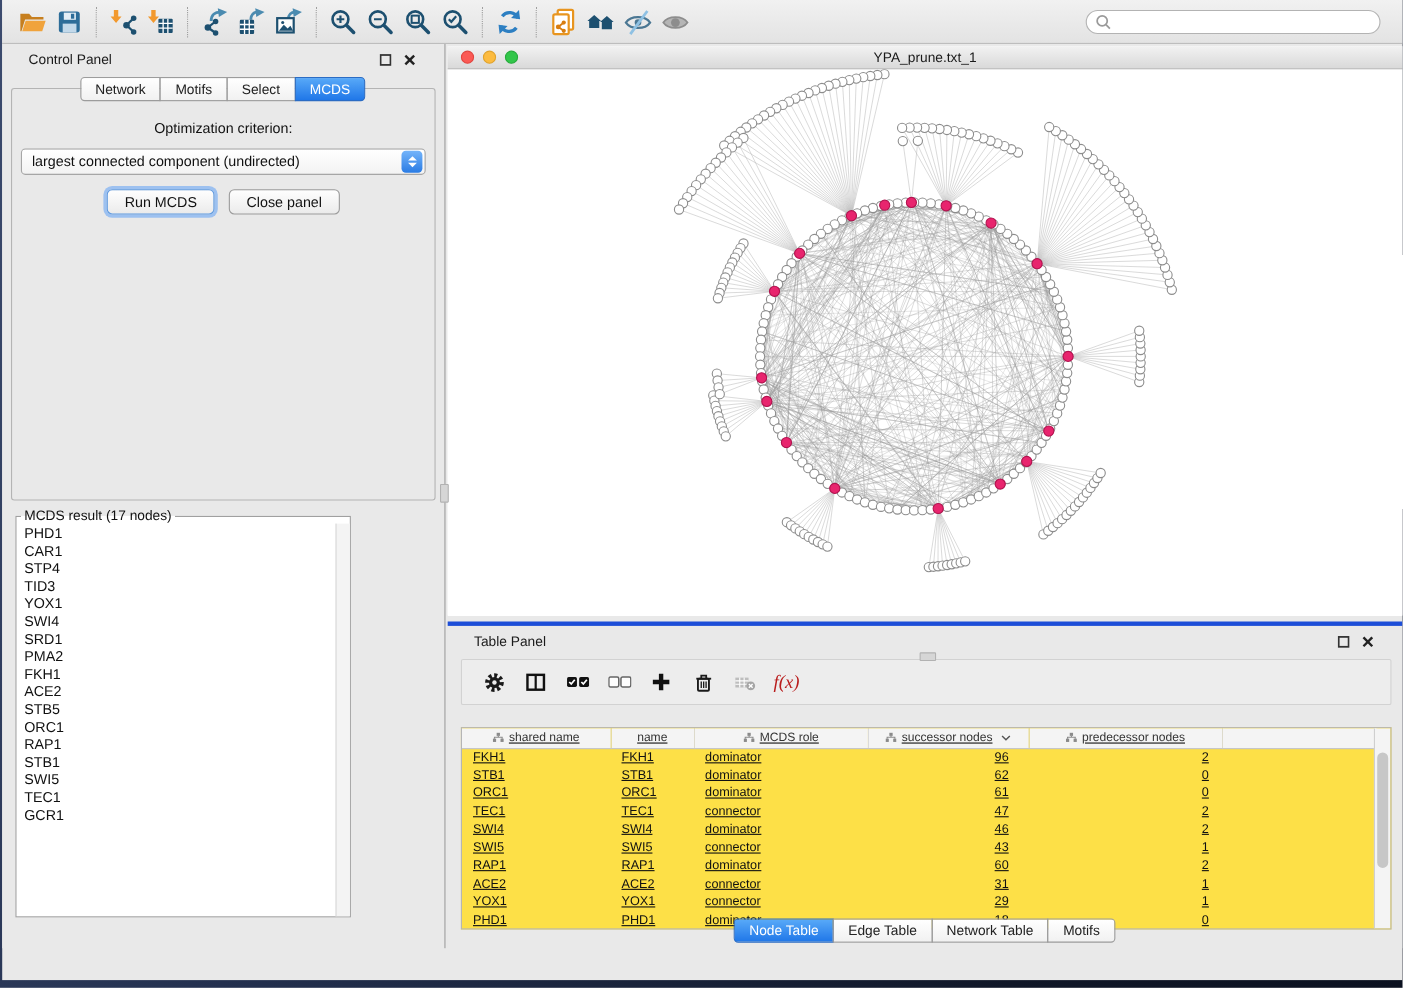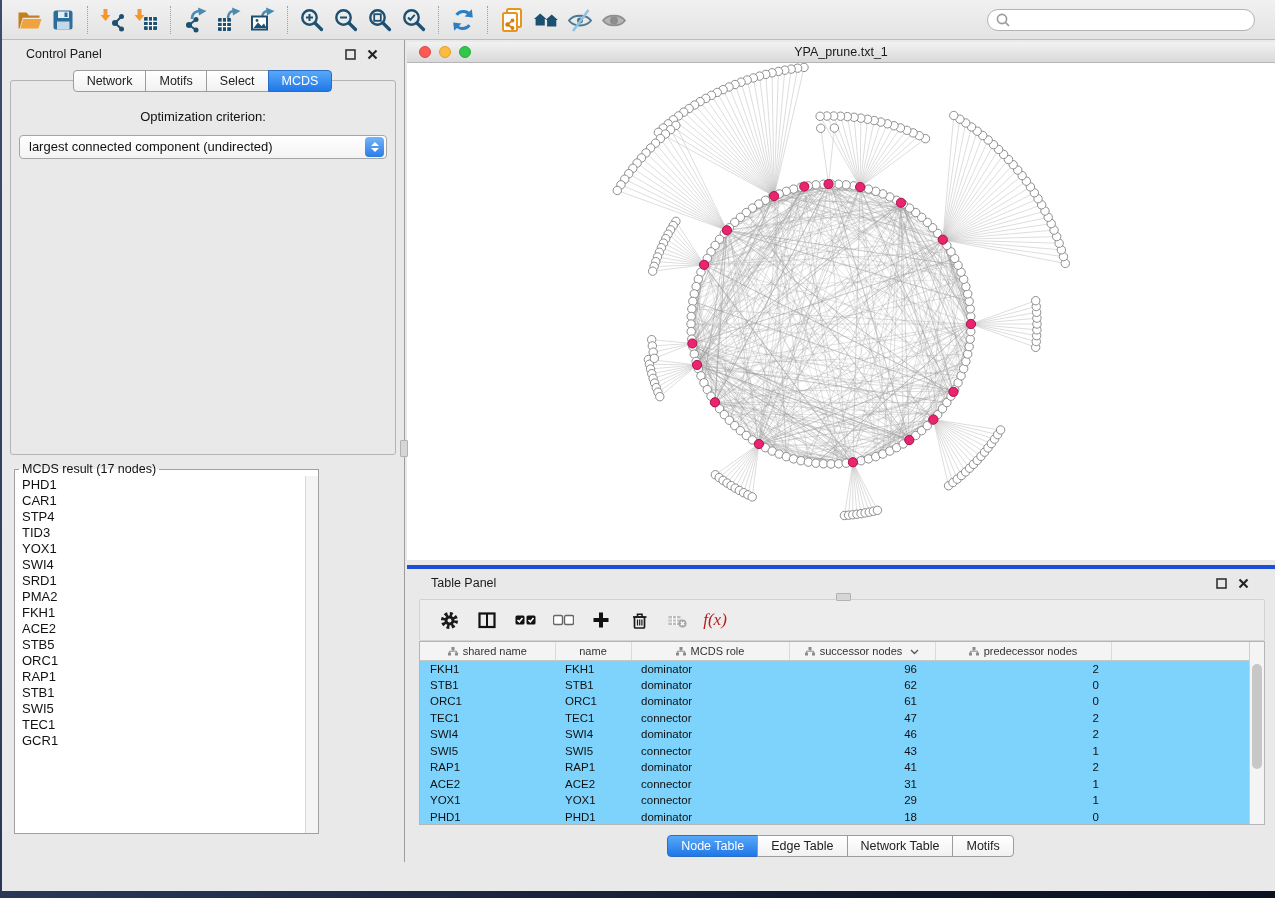--- a/index.html
+++ b/index.html
@@ -72,21 +72,21 @@
   .net-name { position:absolute; left:0; right:0; text-align:center; font-size:12.5px; color:#1a1a1a; }
   .net-canvas { width:100%; height:496px; background:#fff; }
   .h-grip { position:absolute; left:430px; top:553px; width:15px; height:8px; background:#d6d6d6; border:1px solid #b2b2b2; border-radius:1px; z-index:5; }
 
   
   .table-panel { position:absolute; left:1px; right:0; top:525px; bottom:0; background:#e9e9e9; border-top:4px solid #1d4ed8; }
   .tp-toolbar { margin:2px 10px 0 12px; height:42px; background:#ededed; border:1px solid #d2d2d2; border-radius:2px;
     display:flex; align-items:center; padding-left:10px; gap:0; }
   .tp-btn { width:38px; height:34px; display:flex; align-items:center; justify-content:center; }
   .fx { font-family:"Liberation Serif", serif; font-style:italic; font-size:17px; color:#b91c1c; }
-  .tbl-wrap { margin:0 10px 0 12px; height:184px; background:#7dd3fc; border:1px solid #b5b5b5; position:relative; overflow:hidden; }
+  .tbl-wrap { margin:20px 10px 0 12px; height:184px; background:#fde047; border:1px solid #b5b5b5; position:relative; overflow:hidden;text-decoration:underline; }
   table.nt { border-collapse:collapse; table-layout:fixed; width:832px; }
   table.nt th { height:18px; background:#f4f4f4; border-right:1px solid #dadada; border-bottom:1px solid #c6c6c6;
     font-size:11px; font-weight:normal; color:#333; text-align:center; position:relative; overflow:hidden; white-space:nowrap; }
   table.nt th .hicon { display:inline-block; vertical-align:-1px; margin-right:5px; }
   table.nt th .sortv { display:inline-block; margin-left:8px; color:#555; font-size:9px; }
   table.nt td { height:16.5px; font-size:11.5px; color:#111; padding-left:10px; white-space:nowrap; overflow:hidden; }
   table.nt td.num { text-align:right; padding-right:18px; }
   table.nt td.num2 { text-align:right; padding-right:12px; }
   .tbl-scroll { position:absolute; top:0; right:0; width:15px; height:100%; background:#f4f4f4; border-left:1px solid #cfcfcf; }
   .tbl-thumb { position:absolute; top:22px; left:2px; width:10px; height:105px; background:#c7c7c7; border-radius:6px; }
@@ -278,20 +278,24 @@
           <span class="tab active">MCDS</span>
         </div>
       <div class="cp-content">
         <div class="opt-label">Optimization criterion:</div>
         <div class="select">
           <span>largest connected component (undirected)</span>
           <span class="stepper">
               <i class="up"></i>
               <i class="dn"></i>
             </span>
+        </div>
+        <div class="btn-row">
+          <button class="btn focusring">Run MCDS</button>
+          <button class="btn">Close panel</button>
         </div>
       </div>
       <fieldset class="mcds-box">
         <legend>MCDS result (17 nodes)</legend>
         <div class="mcds-list" id="mcds-list">
             <div>PHD1</div>
             <div>CAR1</div>
             <div>STP4</div>
             <div>TID3</div>
             <div>YOX1</div>
@@ -1386,21 +1390,21 @@
                   <td>SWI5</td>
                   <td>connector</td>
                   <td class="num">43</td>
                   <td class="num2">1</td>
                   <td></td>
                 </tr>
                 <tr>
                   <td>RAP1</td>
                   <td>RAP1</td>
                   <td>dominator</td>
-                  <td class="num">41</td>
+                  <td class="num">60</td>
                   <td class="num2">2</td>
                   <td></td>
                 </tr>
                 <tr>
                   <td>ACE2</td>
                   <td>ACE2</td>
                   <td>connector</td>
                   <td class="num">31</td>
                   <td class="num2">1</td>
                   <td></td>

